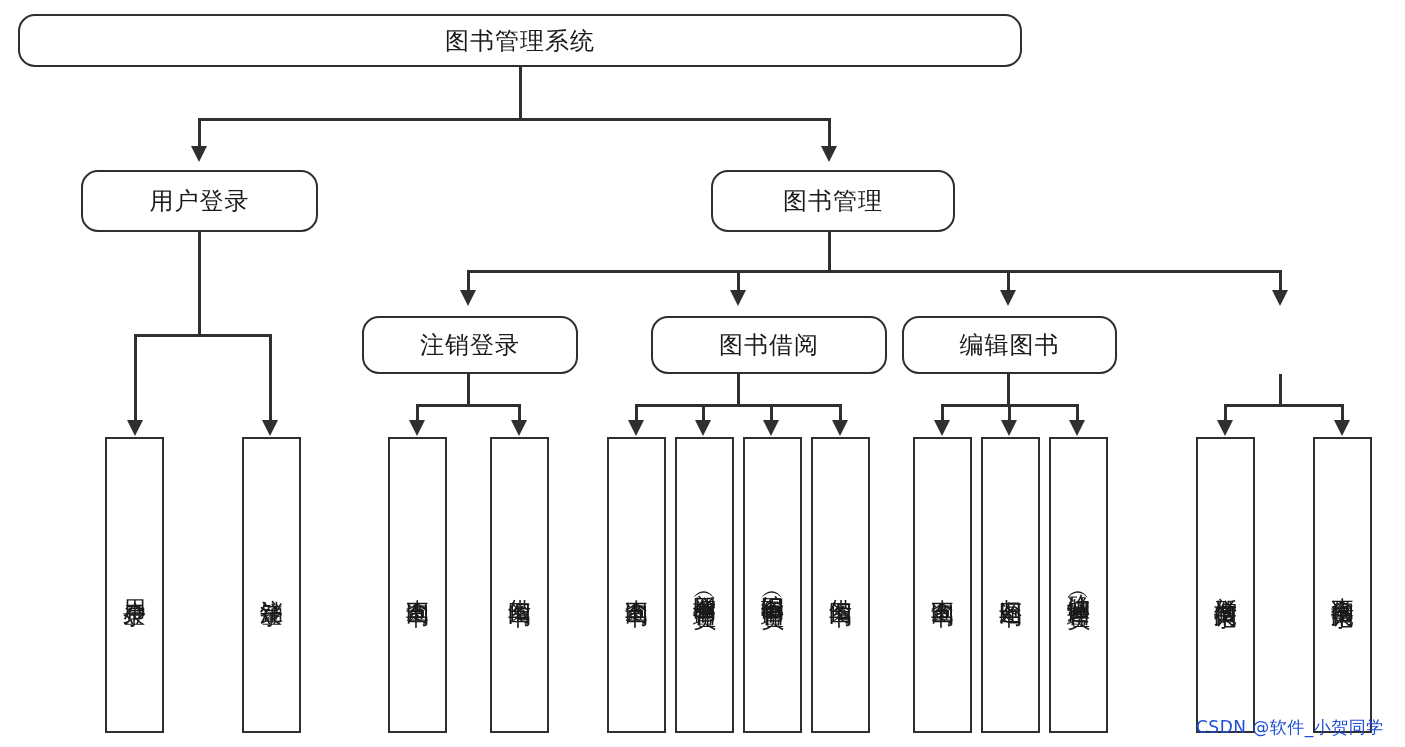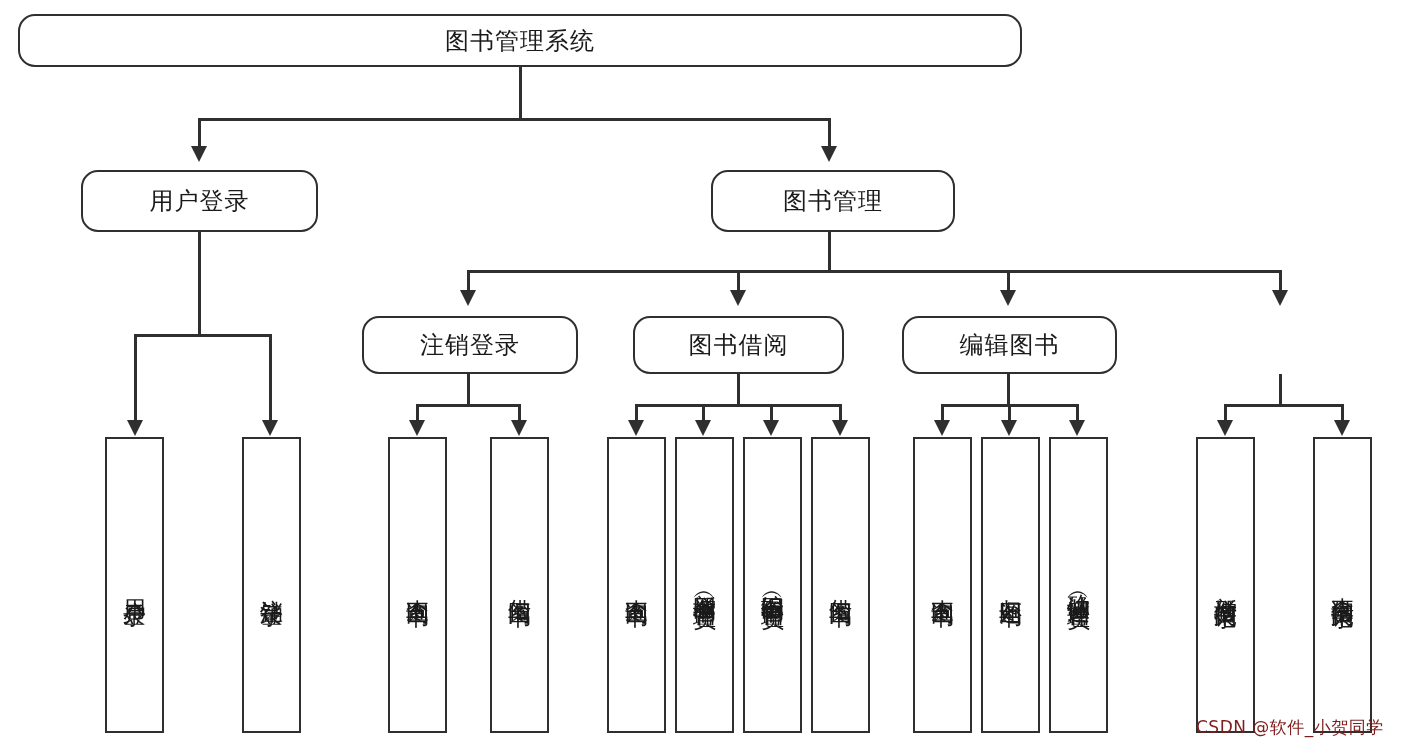--- a/index.html
+++ b/index.html
@@ -53,21 +53,21 @@
     position: absolute;
     width: 0;
     height: 0;
     border-left: 8px solid transparent;
     border-right: 8px solid transparent;
     border-top: 16px solid #2f2f2f;
   }
   .watermark {
     position: absolute;
     font-size: 17px;
-    color: #7f1d1d;
+    color: #1d4ed8;
     white-space: nowrap;
     letter-spacing: 0.5px;
   }
 </style>
 </head>
 <body>
 
 <div id="canvas">
 
   <div class="node node-h" style="left:18px; top:14px; width:1004px; height:53px;">图书管理系统</div>
@@ -94,21 +94,21 @@
   <div class="edge edge-v" style="left:467px; top:270px; width:3px; height:20px;"></div>
   <div class="edge edge-v" style="left:737px; top:270px; width:3px; height:20px;"></div>
   <div class="edge edge-v" style="left:1007px; top:270px; width:3px; height:20px;"></div>
   <div class="edge edge-v" style="left:1279px; top:270px; width:3px; height:20px;"></div>
   <div class="arrow" style="left:460px; top:290px;"></div>
   <div class="arrow" style="left:730px; top:290px;"></div>
   <div class="arrow" style="left:1000px; top:290px;"></div>
   <div class="arrow" style="left:1272px; top:290px;"></div>
 
   <div class="node node-h" style="left:362px; top:316px; width:216px; height:58px;">注销登录</div>
-  <div class="node node-h" style="left:633px; top:316px; width:211px; height:58px;">图书借阅</div>
+  <div class="node node-h" style="left:651px; top:316px; width:236px; height:58px;">图书借阅</div>
   <div class="node node-h" style="left:902px; top:316px; width:215px; height:58px;">编辑图书</div>
 
   <div class="edge edge-v" style="left:467px; top:374px; width:3px; height:32px;"></div>
   <div class="edge edge-h" style="left:416px; top:404px; width:105px; height:3px;"></div>
   <div class="edge edge-v" style="left:416px; top:404px; width:3px; height:16px;"></div>
   <div class="edge edge-v" style="left:518px; top:404px; width:3px; height:16px;"></div>
   <div class="arrow" style="left:409px; top:420px;"></div>
   <div class="arrow" style="left:511px; top:420px;"></div>
 
   <div class="edge edge-v" style="left:737px; top:374px; width:3px; height:32px;"></div>

